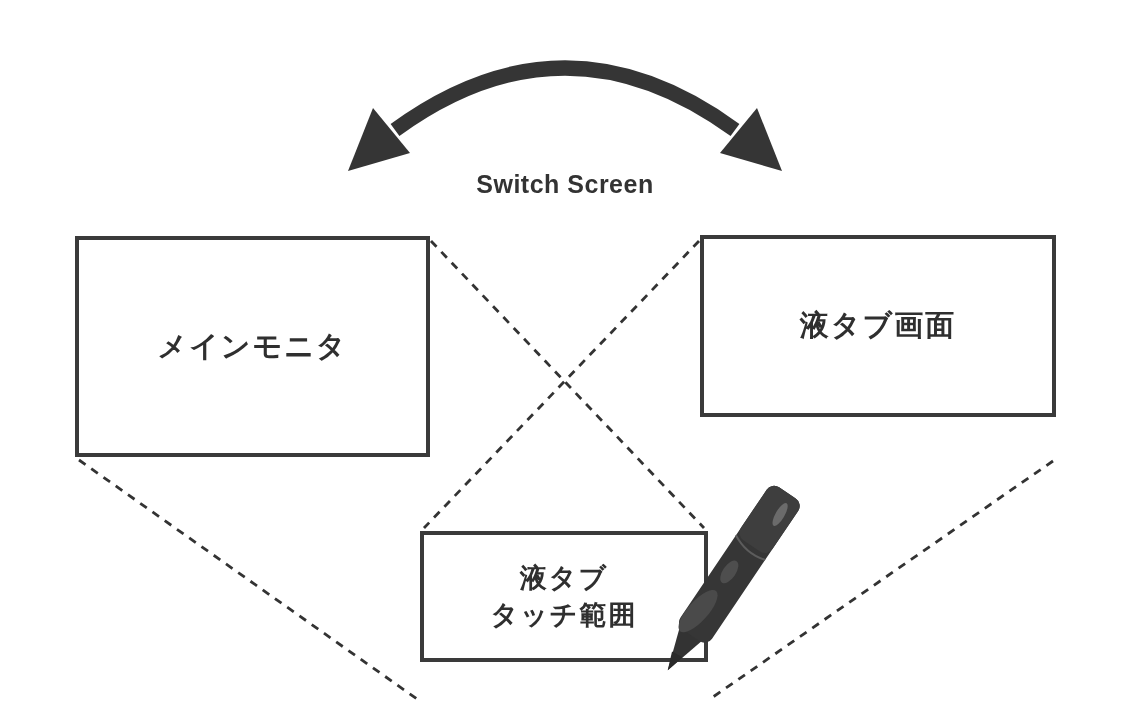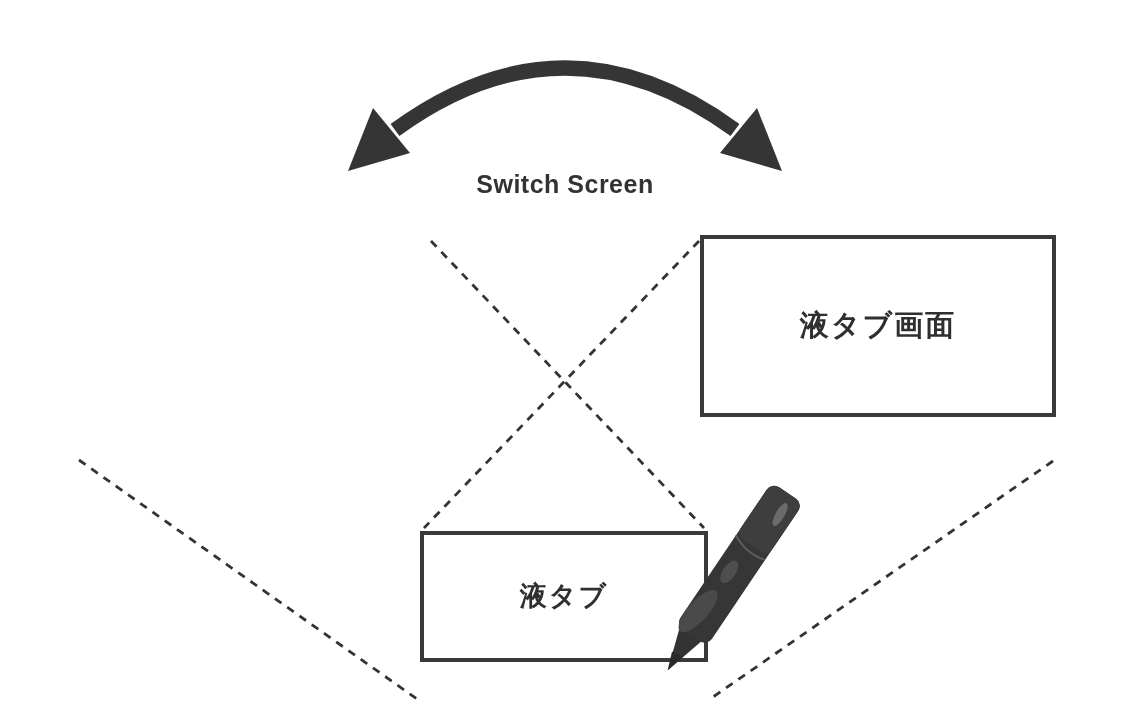--- a/index.html
+++ b/index.html
@@ -77,27 +77,31 @@
     <g stroke="#333333" stroke-width="2.8" stroke-dasharray="8 7" fill="none">
       <line x1="431" y1="241" x2="704" y2="528"></line>
       <line x1="699" y1="241" x2="424" y2="528"></line>
       <line x1="79" y1="460" x2="417" y2="699"></line>
       <line x1="1053" y1="461" x2="713" y2="697"></line>
     </g>
   </svg>
 
   <div class="title">Switch Screen</div>
 
+  <div class="box" id="box-main">
+    <span class="label">メインモニタ</span>
+  </div>
 
   <div class="box" id="box-tablet">
     <span class="label">液タブ画面</span>
   </div>
 
   <div class="box" id="box-touch">
     <span class="label">液タブ</span>
+    <span class="label">タッチ範囲</span>
   </div>
 
   <svg id="fg-layer" class="layer" width="1129" height="720" viewBox="0 0 1129 720">
     <g transform="translate(670,667) rotate(34)">
 
       <path d="M 0 4 L -16 -44 L 14 -47 Z" fill="#333333"></path>
       <path d="M 0 4 L -7 -14 L 5 -15 Z" fill="#2a2a2a"></path>
 
       <rect x="-19" y="-210" width="38" height="172" rx="9" fill="#363636"></rect>
 

